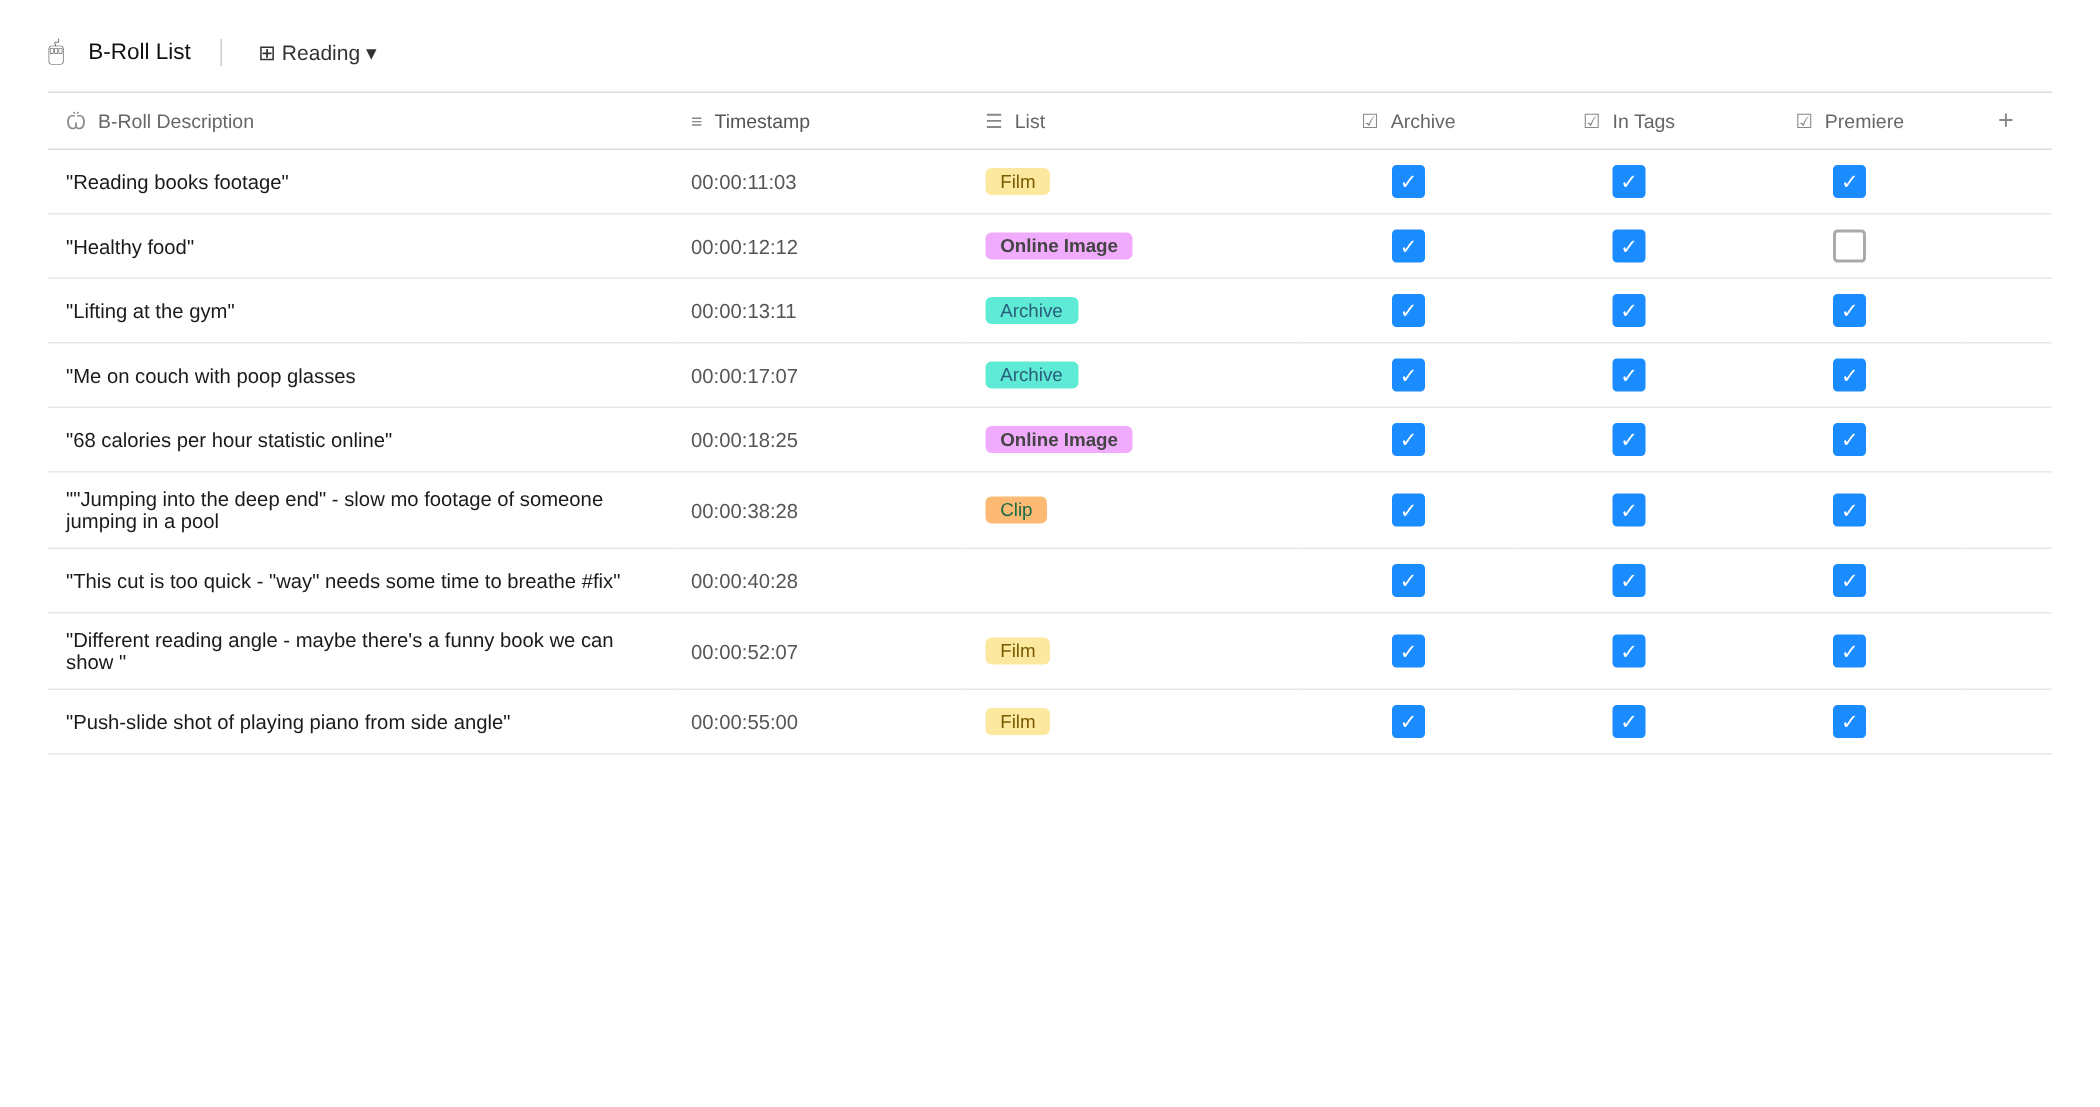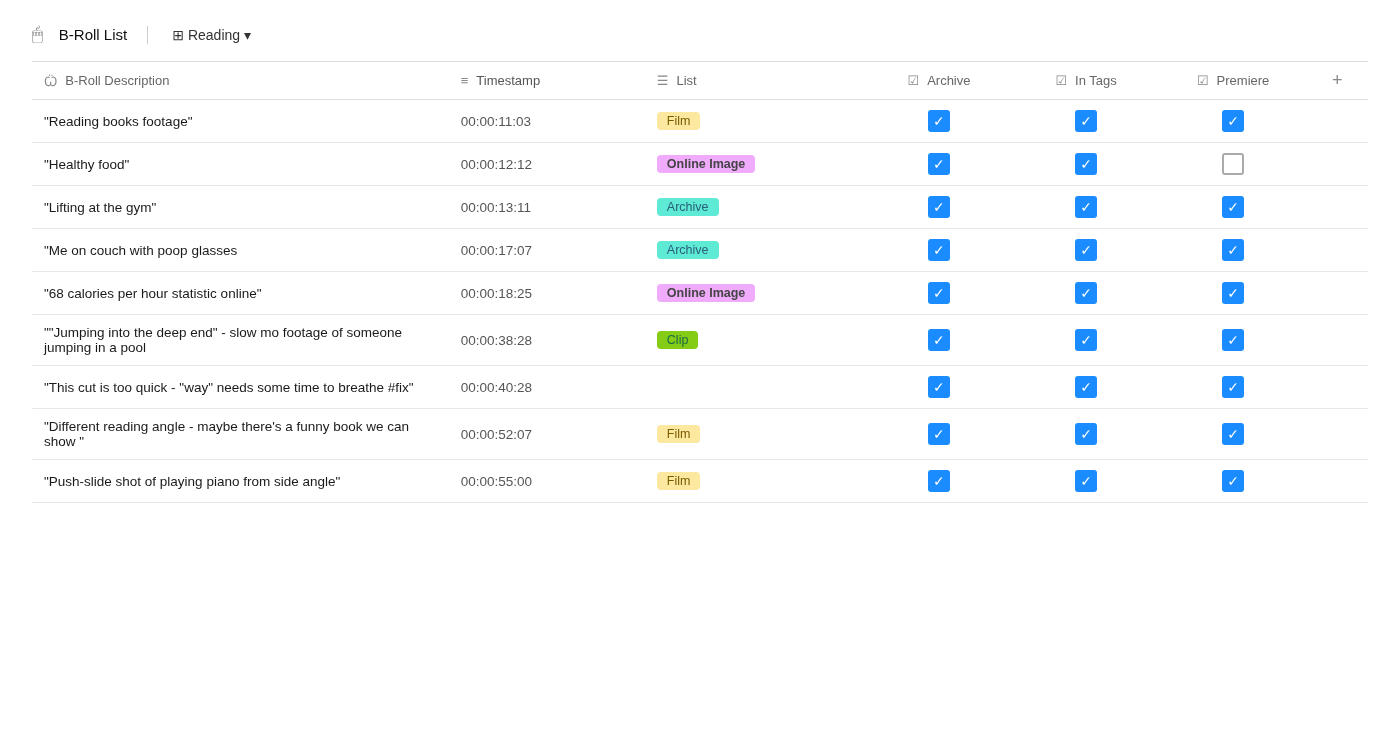--- a/index.html
+++ b/index.html
@@ -86,21 +86,21 @@
       display: inline-block;
       padding: 2px 10px;
       border-radius: 4px;
       font-size: 12.5px;
       font-weight: 500;
       text-align: right;
     }
     .tag-film { background: #fde8a0; color: #7a5c00; }
     .tag-online { background: #f0abfc; color: #444; font-weight: bold; }
     .tag-archive { background: #5eead4; color: #2a5f7a; }
-    .tag-clip { background: #84cc16; color: #1a6b46; }
+    .tag-clip { background: #fdba74; color: #1a6b46; }
     .checkbox-checked {
       display: inline-flex;
       align-items: center;
       justify-content: center;
       width: 22px;
       height: 22px;
       border: 2px solid #1a8cff;
       border-radius: 3px;
       background: #1a8cff;
       color: white;

